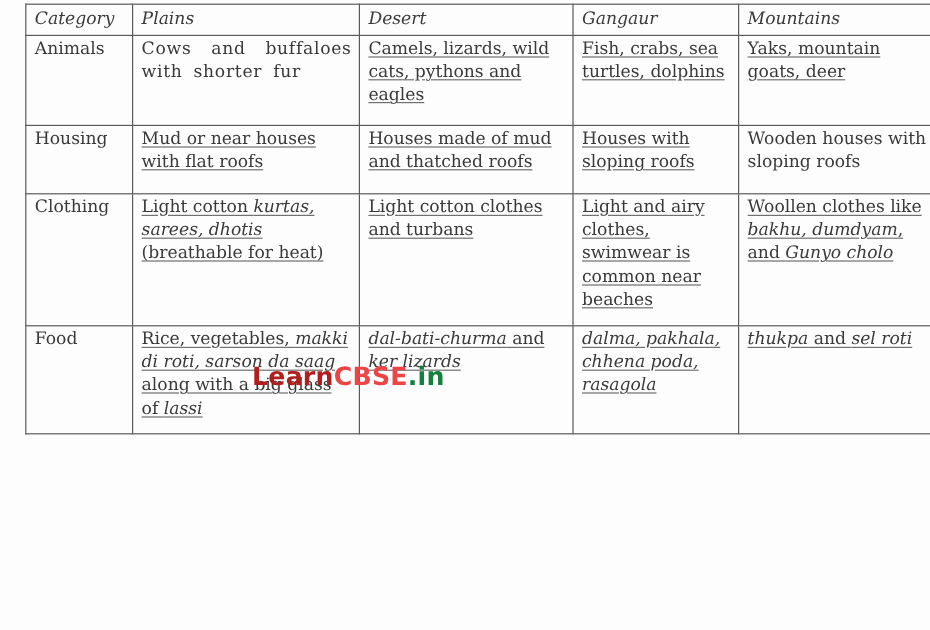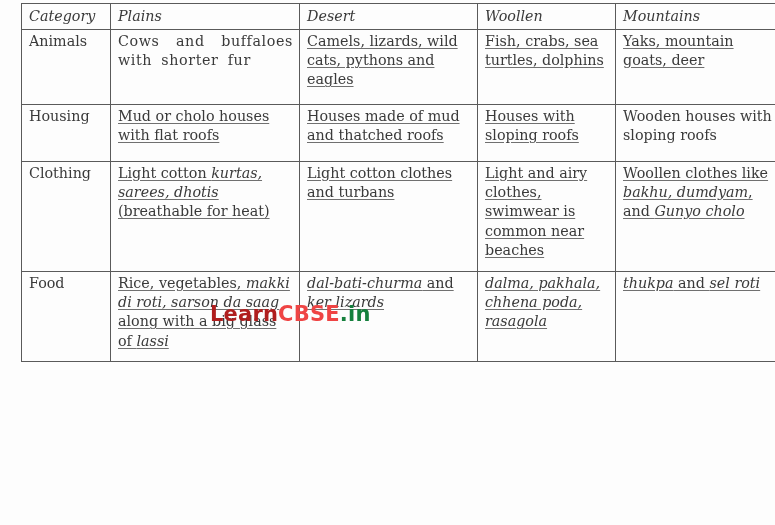--- a/index.html
+++ b/index.html
@@ -29,35 +29,35 @@
       <col style="width:189px">
       <col style="width:178px">
       <col style="width:138px">
       <col style="width:172px">
   </colgroup>
   <thead>
     <tr>
       <th class="cat">Category</th>
       <th>Plains</th>
       <th>Desert</th>
-      <th>Woollen</th>
+      <th>Gangaur</th>
       <th>Mountains</th>
     </tr>
   </thead>
   <tbody id="tbody">
       <tr style="height: 75px;">
         <td>Animals</td>
         <td class="just"><span class="">Cows and buffaloes with shorter fur</span></td>
         <td><span class="u ">Camels, lizards, wild cats, pythons and eagles</span></td>
         <td><span class="u ">Fish, crabs, sea turtles, dolphins</span></td>
         <td><span class="u ">Yaks, mountain goats, deer</span></td>
       </tr>
       <tr style="height: 57px;">
         <td>Housing</td>
-        <td><span class="u ">Mud or cholo houses with flat roofs</span></td>
+        <td><span class="u ">Mud or near houses with flat roofs</span></td>
         <td><span class="u ">Houses made of mud and thatched roofs</span></td>
         <td><span class="u ">Houses with sloping roofs</span></td>
         <td><span class="">Wooden houses with sloping roofs</span></td>
       </tr>
       <tr style="height: 110px;">
         <td>Clothing</td>
         <td><span class="u ">Light cotton </span><span class="u i">kurtas, sarees, dhotis</span><span class="u "> (breathable for heat)</span></td>
         <td><span class="u ">Light cotton clothes and turbans</span></td>
         <td><span class="u ">Light and airy clothes, swimwear is common near beaches</span></td>
         <td><span class="u ">Woollen clothes like </span><span class="u i">bakhu, dumdyam</span><span class="u ">, and </span><span class="u i">Gunyo cholo</span></td>

